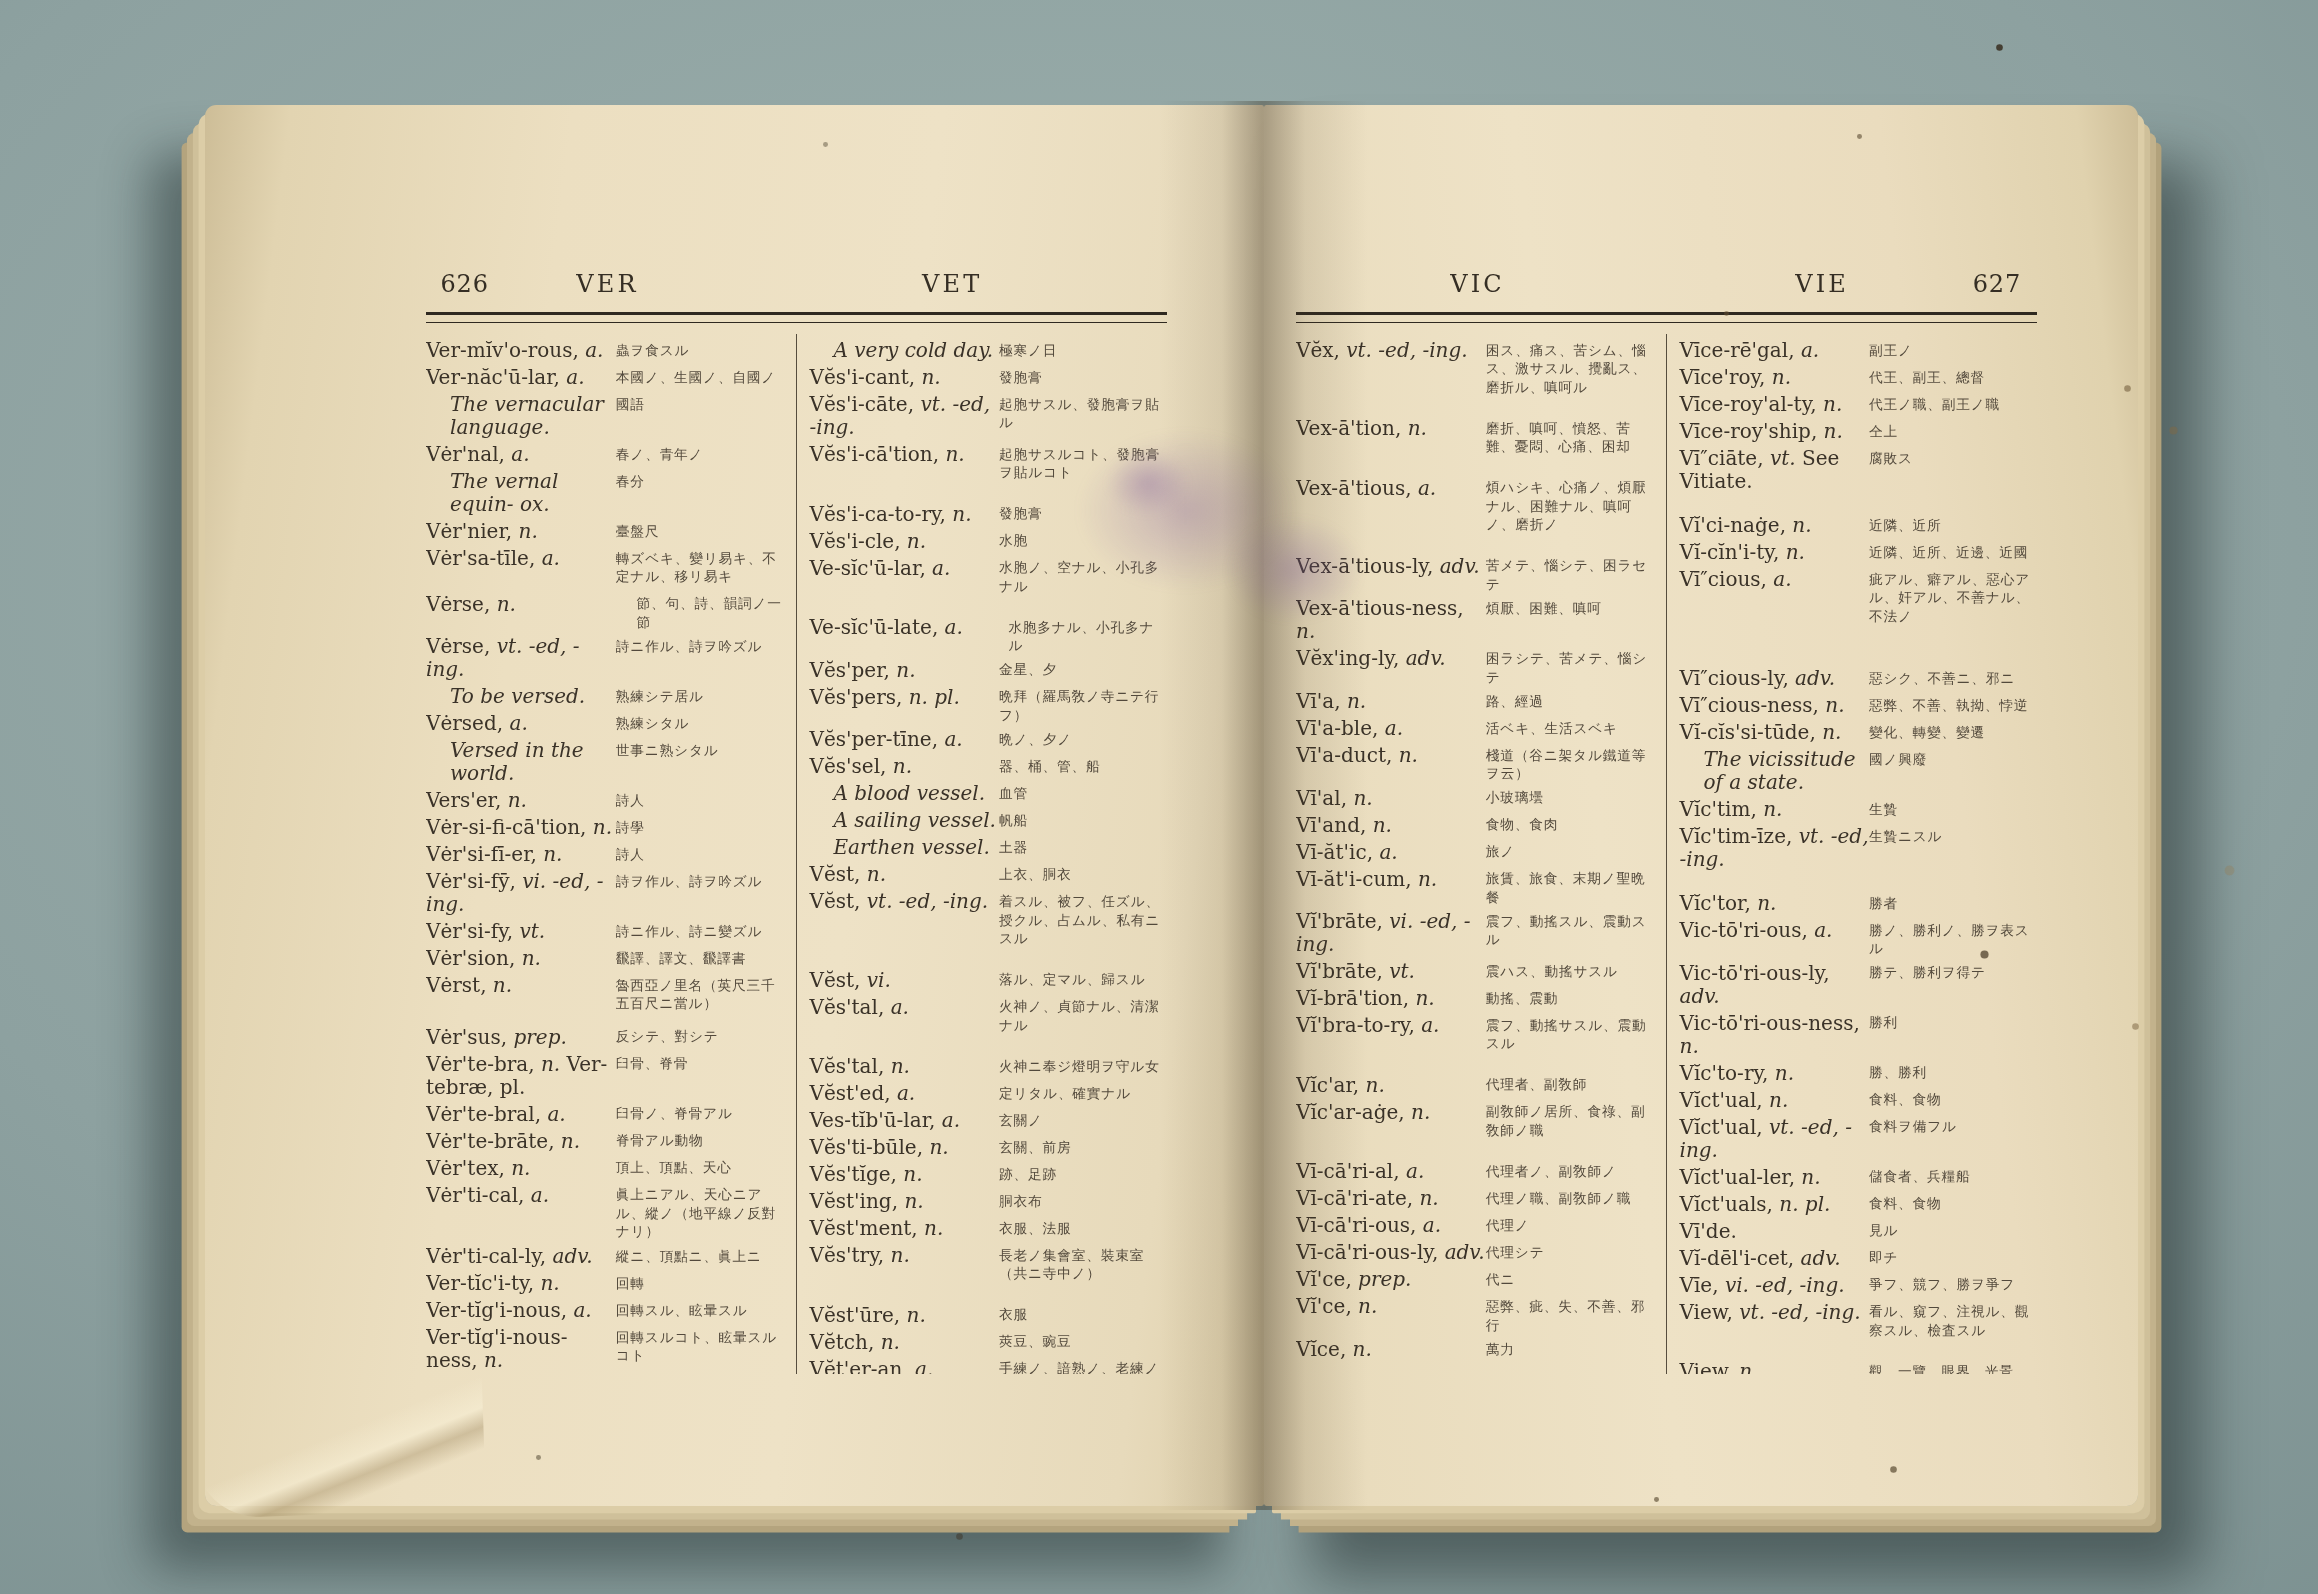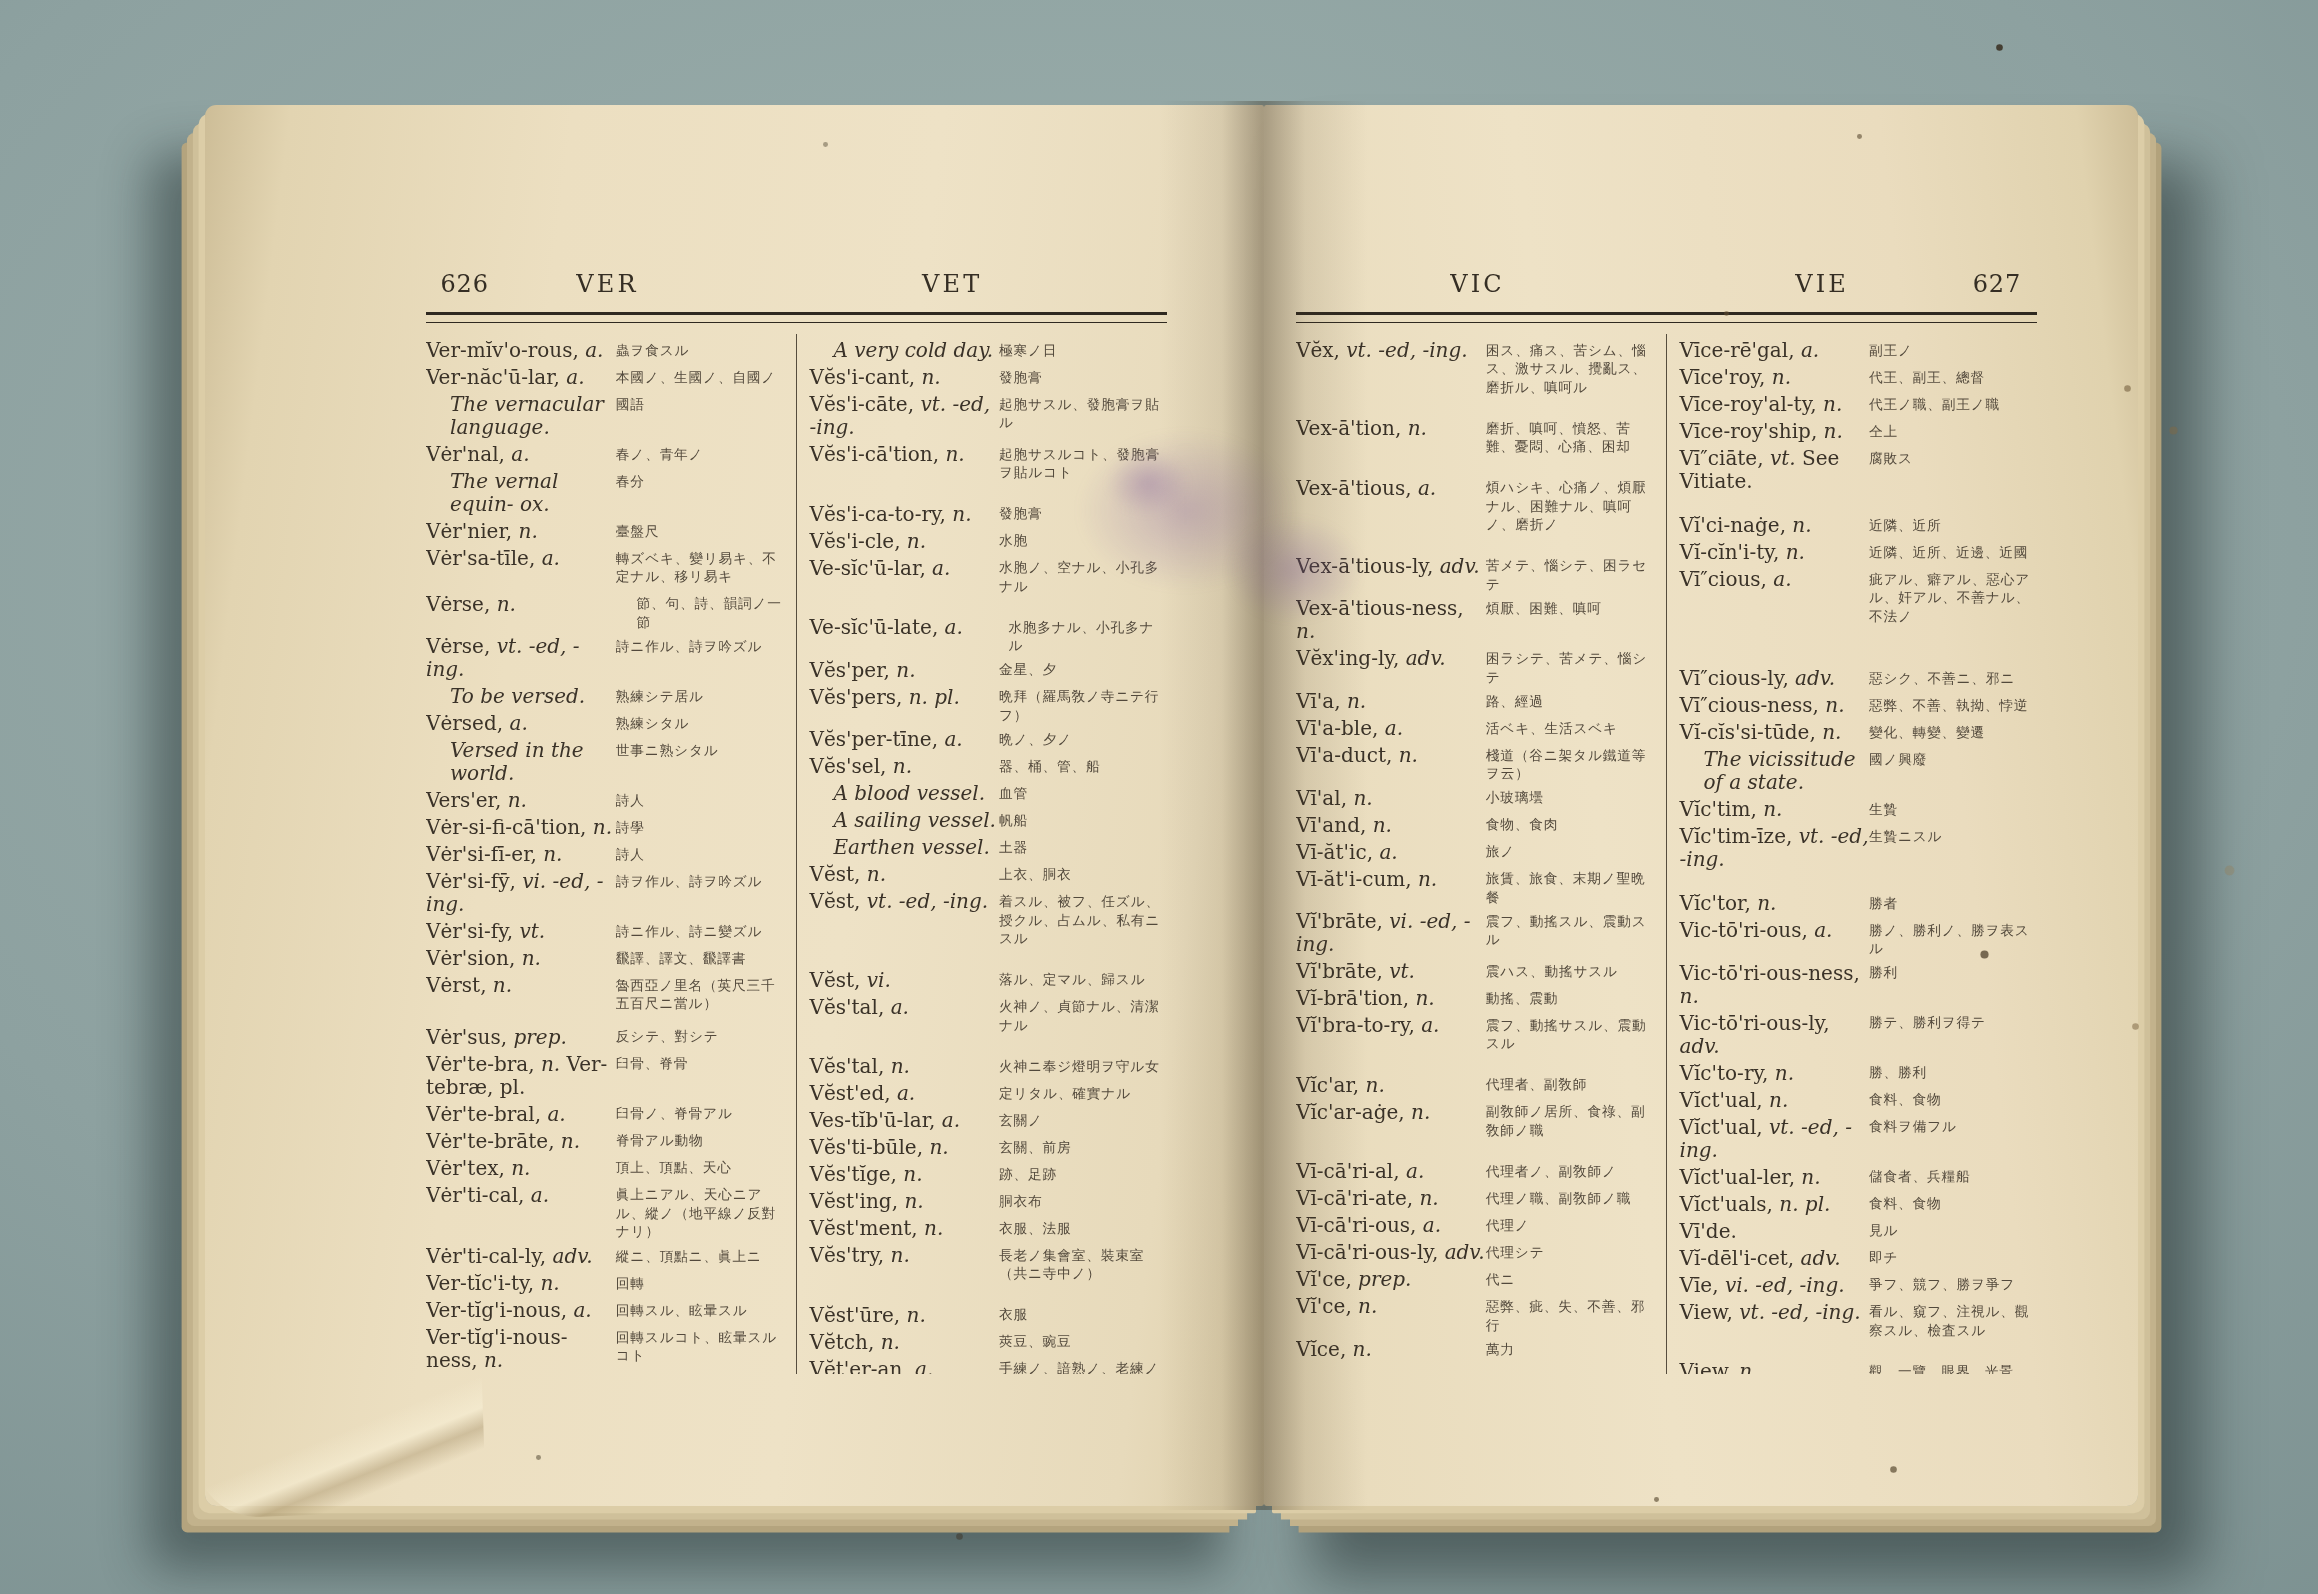--- a/index.html
+++ b/index.html
@@ -503,26 +503,26 @@
             </div>
             <div class="entry" style="margin-top: 21px;">
               <span class="e-head">Vĭc'tor, <i>n.</i></span>
               <span class="e-def">勝者</span>
             </div>
             <div class="entry">
               <span class="e-head">Vic-tō'ri-ous, <i>a.</i></span>
               <span class="e-def">勝ノ、勝利ノ、勝ヲ表スル</span>
             </div>
             <div class="entry">
+              <span class="e-head">Vic-tō'ri-ous-ly, <i>adv.</i></span>
+              <span class="e-def">勝テ、勝利ヲ得テ</span>
+            </div>
+            <div class="entry">
               <span class="e-head">Vic-tō'ri-ous-ness, <i>n.</i></span>
               <span class="e-def">勝利</span>
-            </div>
-            <div class="entry">
-              <span class="e-head">Vic-tō'ri-ous-ly, <i>adv.</i></span>
-              <span class="e-def">勝テ、勝利ヲ得テ</span>
             </div>
             <div class="entry">
               <span class="e-head">Vĭc'to-ry, <i>n.</i></span>
               <span class="e-def">勝、勝利</span>
             </div>
             <div class="entry">
               <span class="e-head">Vĭct'ual, <i>n.</i></span>
               <span class="e-def">食料、食物</span>
             </div>
             <div class="entry">

